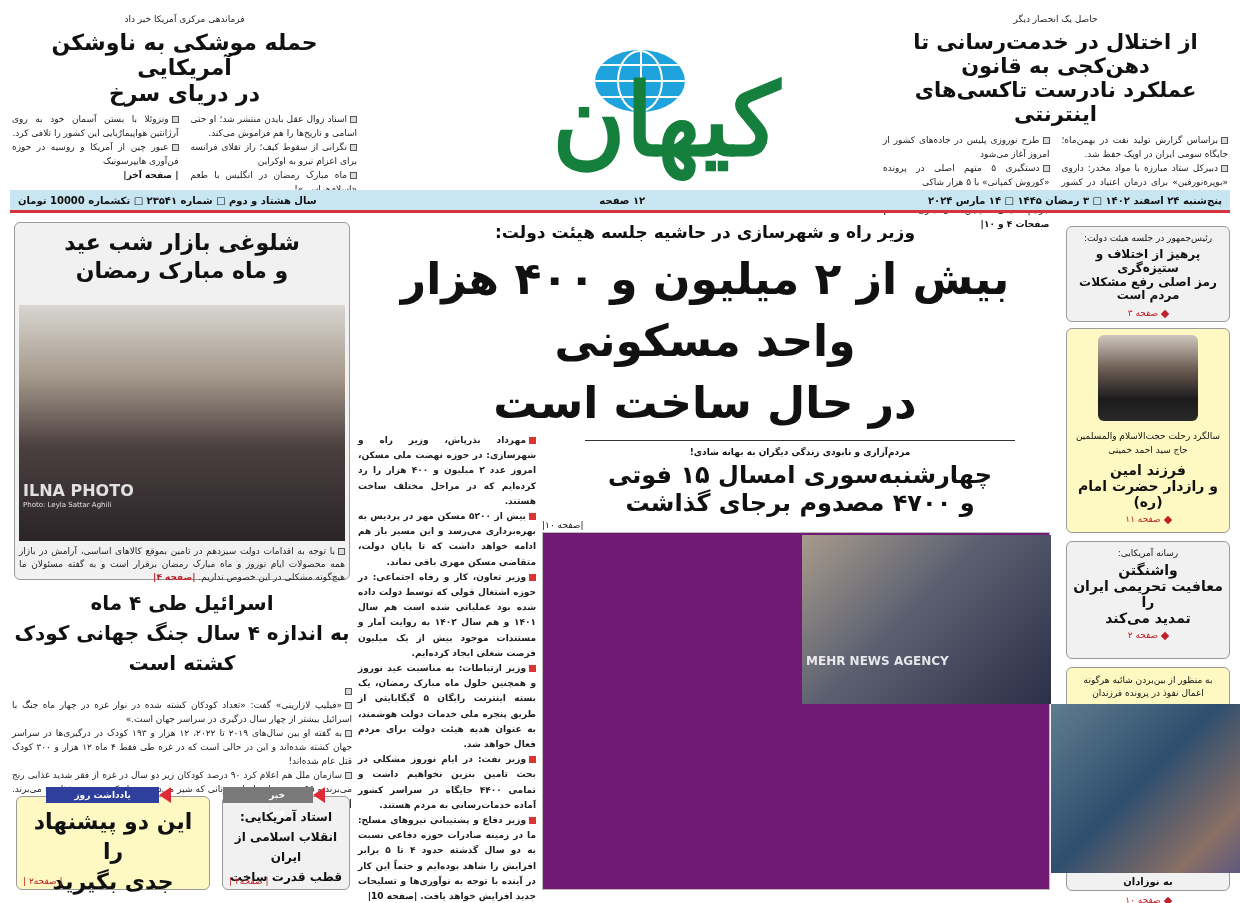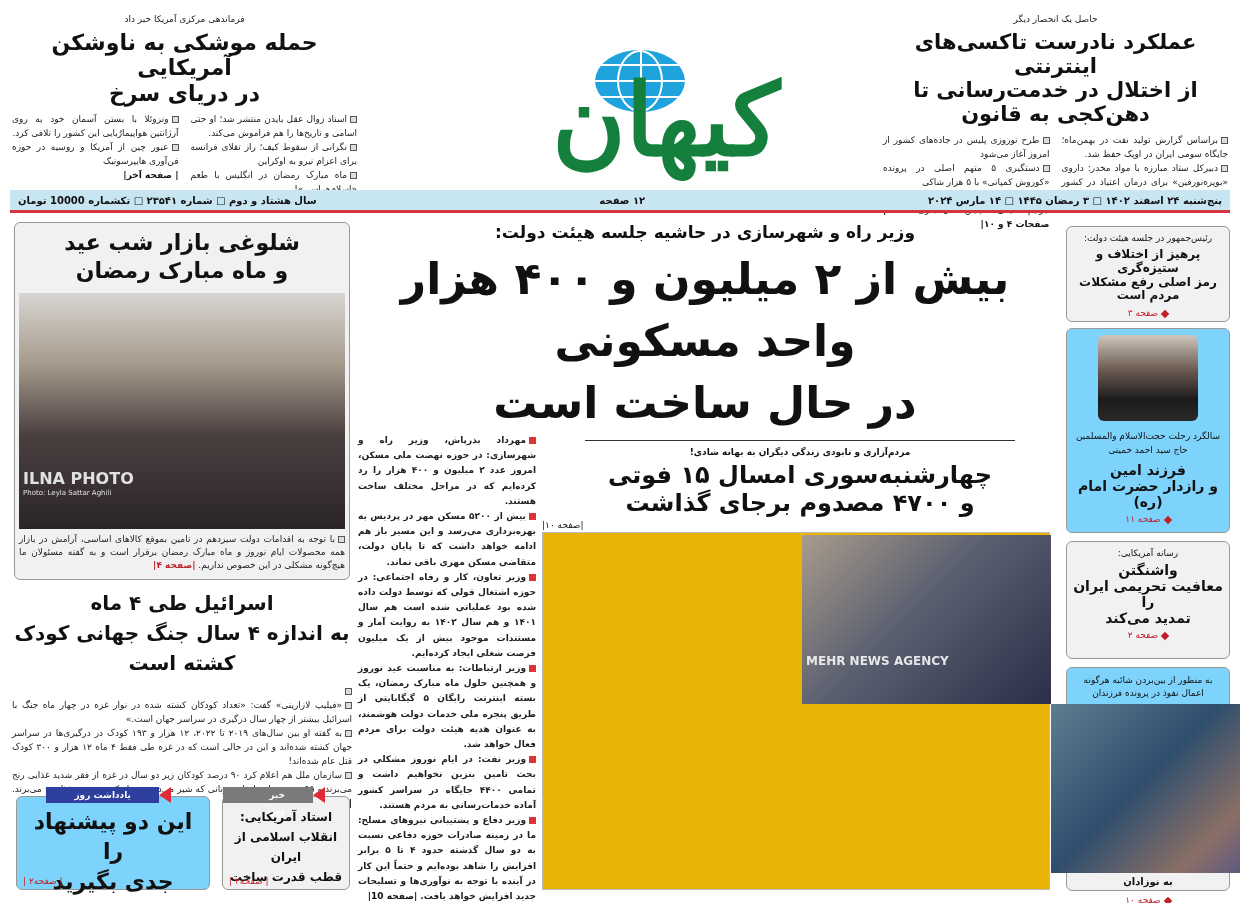--- a/index.html
+++ b/index.html
@@ -21,36 +21,36 @@
   #redrule { left: 10px; top: 210px; width: 1220px; height: 3px; background: #d7333d; }
 
   
   #logo { left: 440px; top: 30px; width: 360px; height: 150px; }
   .globe { position: absolute; left: 155px; top: 20px; width: 90px; height: 62px; border-radius: 50%; background: #1ea3dc; overflow: hidden; }
   .globe .lat { position: absolute; left: 0; width: 100%; height: 2px; background: #fff; }
   .globe .lon { position: absolute; top: 0; height: 100%; border: 2px solid #fff; border-radius: 50%; }
   .logo-text { position: absolute; right: 20px; top: 40px; font-family: "DejaVu Serif", serif; font-size: 100px; font-weight: 700; color: #15803d; letter-spacing: -4px; line-height: 1; }
 
   .box { border: 1px solid #999; border-radius: 6px; background: #f1f1f1; }
-  .box-white { border: 1px solid #999; border-radius: 6px; background: #7dd3fc; }
+  .box-white { border: 1px solid #999; border-radius: 6px; background: #fef9c3; }
 
   .photo { background: linear-gradient(160deg, #7a6e66 0%, #3e3b3d 40%, #2a2e3a 70%, #6a5a55 100%); position: relative; overflow: hidden; }
   .photo .wm { position: absolute; color: rgba(255,255,255,0.85); font-weight: 700; font-size: 12px; direction: ltr; }
 
   .tag { position: absolute; top: -10px; height: 16px; padding: 0 28px; color: #fff; font-size: 9px; font-weight: 700; line-height: 16px; }
   .tag-arrow { position: absolute; top: -10px; width: 0; height: 0; border-top: 8px solid transparent; border-bottom: 8px solid transparent; border-right: 12px solid #e02b36; }
 </style>
 </head>
 <body>
 
 <div class="abs" style="right:12px; top:14px; width:345px;">
   <div class="kicker center" style="font-size:9px;">حاصل یک انحصار دیگر</div>
   <div class="bold-hl center" style="font-size:21px; margin-top:6px;">
+    <div>از اختلال در خدمت‌رسانی تا دهن‌کجی به قانون</div>
     <div>عملکرد نادرست تاکسی‌های اینترنتی</div>
-    <div>از اختلال در خدمت‌رسانی تا دهن‌کجی به قانون</div>
   </div>
   <div style="display:flex; gap:12px; margin-top:6px;">
     <div style="flex:1;">
       <div class="small"><span class="bullet"></span><span>براساس گزارش تولید نفت در بهمن‌ماه؛ جایگاه سومی ایران در اوپک حفظ شد.</span></div>
       <div class="small"><span class="bullet"></span><span>دبیرکل ستاد مبارزه با مواد مخدر: داروی «بوپره‌نورفین» برای درمان اعتیاد در کشور تولید شد.</span></div>
     </div>
     <div style="flex:1;">
       <div class="small"><span class="bullet"></span><span>طرح نوروزی پلیس در جاده‌های کشور از امروز آغاز می‌شود</span></div>
       <div class="small"><span class="bullet"></span><span>دستگیری ۵ متهم اصلی در پرونده «کوروش کمپانی» با ۵ هزار شاکی</span></div>
       <div class="small"><span class="bullet"></span><span>سازمان امور مالیاتی: مهلت بخشودگی جرایم مالیاتی تا پایان سال جاری است.</span> <b class="pageref-dark">| صفحات ۴ و ۱۰|</b></div>
@@ -163,34 +163,34 @@
 <div class="abs" style="left:542px; top:440px; width:516px;">
   <div style="width:430px; height:1px; background:#333; margin:0 auto;"></div>
   <div class="center" style="font-size:9px; font-weight:700; margin-top:6px;">مردم‌آزاری و نابودی زندگی دیگران به بهانه شادی!</div>
   <div class="bold-hl center" style="font-size:24px; line-height:28px; margin-top:4px;">
     <div>چهارشنبه‌سوری امسال ۱۵ فوتی</div>
     <div>و ۴۷۰۰ مصدوم برجای گذاشت</div>
   </div>
   <div class="pageref-dark" style="position:absolute; left:0; top:80px;">|صفحه ۱۰|</div>
 </div>
 
-<div class="abs" style="left:542px; top:532px; width:508px; height:358px; border:1px solid #bbb; background:#eab308;">
+<div class="abs" style="left:542px; top:532px; width:508px; height:358px; border:1px solid #bbb; background:#701a75;">
   <div class="photo abs" style="left:2px; top:2px; width:249px; height:169px; background:linear-gradient(135deg,#a89b8c 0%,#5a5f70 45%,#2b2f48 100%);">
     <div class="wm" style="left:4px; bottom:36px;">MEHR NEWS AGENCY</div>
   </div>
   <div class="photo abs" style="left:254px; top:2px; width:252px; height:169px; background:linear-gradient(135deg,#5f7d8f 0%,#2f4e6e 40%,#8a6f66 70%,#35439a 100%);"></div>
 
 </div>
 
 <div class="abs box" style="left:14px; top:222px; width:336px; height:358px; padding:4px; background:#f1f1f1;">
   <div class="bold-hl center" style="font-size:22px; line-height:28px; margin-top:2px;">
     <div>شلوغی بازار شب عید</div>
     <div>و ماه مبارک رمضان</div>
   </div>
-  <div class="photo" style="width:326px; height:236px; margin-top:8px; background:linear-gradient(180deg,#d8d6d2 0%,#a69a8c 30%,#4b4040 60%,#2a2428 100%);">
+  <div class="photo" style="width:326px; height:236px; margin-top:20px; background:linear-gradient(180deg,#d8d6d2 0%,#a69a8c 30%,#4b4040 60%,#2a2428 100%);">
     <div class="wm" style="left:4px; top:176px; font-size:16px;">ILNA PHOTO</div>
     <div class="wm" style="left:4px; top:196px; font-size:7px; font-weight:400;">Photo: Leyla Sattar Aghili</div>
   </div>
   <div class="small" style="margin-top:4px; line-height:13px;"><span class="bullet"></span><span>با توجه به اقدامات دولت سیزدهم در تامین بموقع کالاهای اساسی، آرامش در بازار همه محصولات ایام نوروز و ماه مبارک رمضان برقرار است و به گفته مسئولان ما هیچ‌گونه مشکلی در این خصوص نداریم.</span> <b class="pageref">|صفحه ۴|</b></div>
 </div>
 
 <div class="abs" style="left:12px; top:588px; width:340px;">
   <div class="bold-hl center" style="font-size:20px; line-height:30px;">
     <div>اسرائیل طی ۴ ماه</div>
     <div>به اندازه ۴ سال جنگ جهانی کودک کشته است</div>

